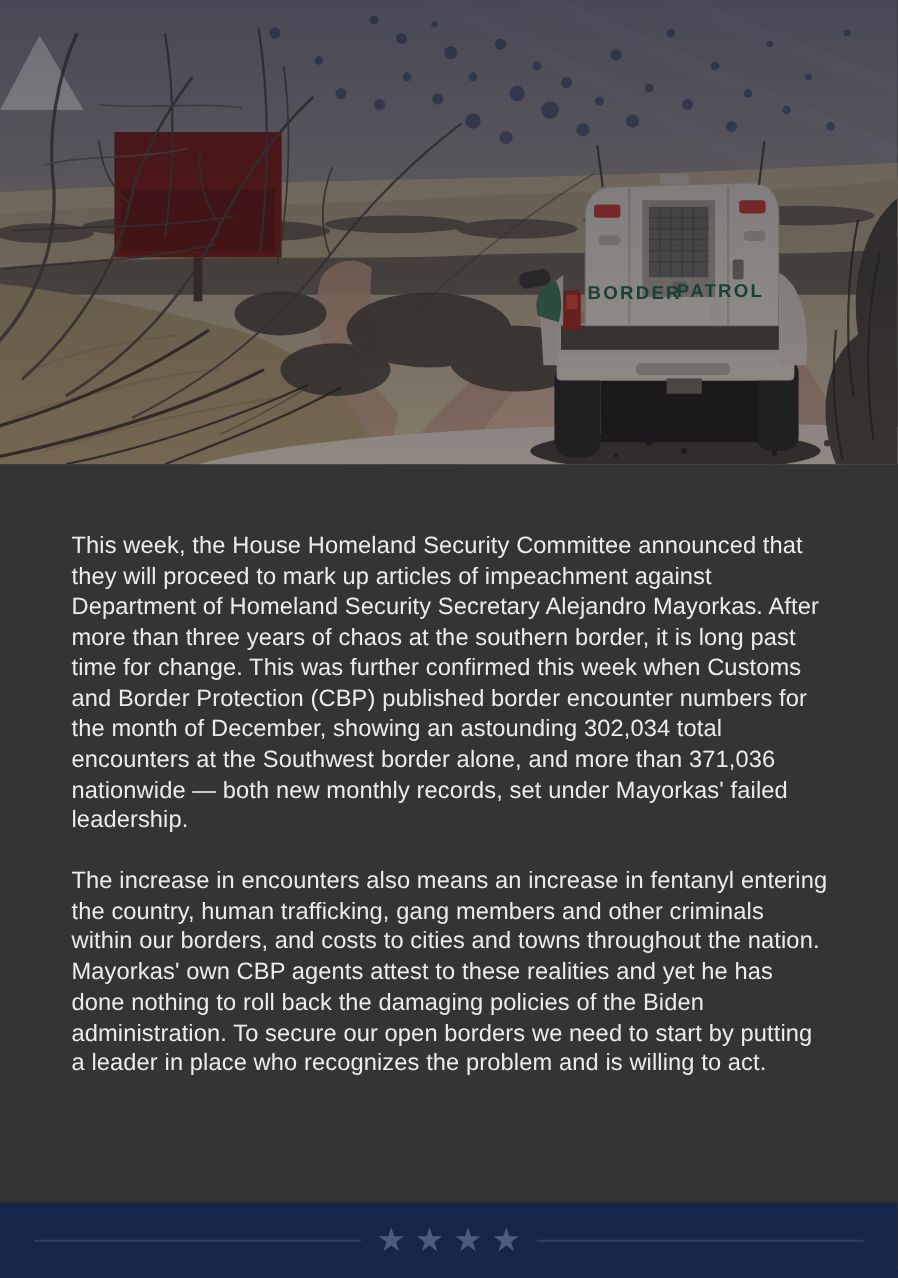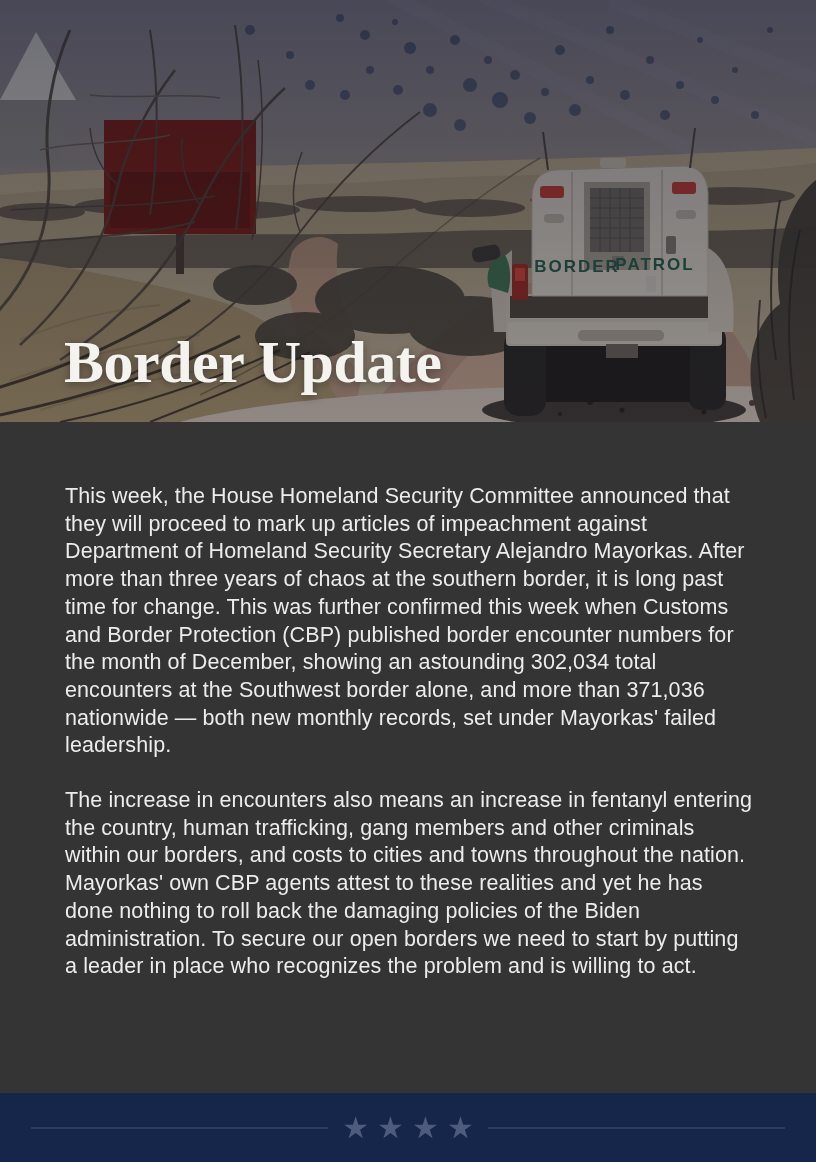--- a/index.html
+++ b/index.html
@@ -281,21 +281,20 @@
 
         <path d="M708,248 C728,258 736,290 733,332 L708,332 Z" fill="#ccc2b1"></path>
 
         <rect x="600" y="158" width="26" height="10" rx="3" fill="#c9bfad"></rect>
         <path d="M548,170 L543,132 M690,168 L695,128" stroke="#4e463c" stroke-width="2" fill="none"></path>
       </g>
 
       <rect width="816" height="422" fill="url(#overlay)"></rect>
     </svg>
 
-    <h1 class="hero-title">Border Update</h1>
   </header>
 
   <main class="article">
     <p>This week, the House Homeland Security Committee announced that they will proceed to mark up articles of impeachment against Department of Homeland Security Secretary Alejandro Mayorkas. After more than three years of chaos at the southern border, it is long past time for change. This was further confirmed this week when Customs and Border Protection (CBP) published border encounter numbers for the month of December, showing an astounding 302,034 total encounters at the Southwest border alone, and more than 371,036 nationwide — both new monthly records, set under Mayorkas' failed leadership.</p>
     <p>The increase in encounters also means an increase in fentanyl entering the country, human trafficking, gang members and other criminals within our borders, and costs to cities and towns throughout the nation. Mayorkas' own CBP agents attest to these realities and yet he has done nothing to roll back the damaging policies of the Biden administration. To secure our open borders we need to start by putting a leader in place who recognizes the problem and is willing to act.</p>
   </main>
 
   <footer class="footer">
     <div class="divider">
       <span class="divider-line"></span>

